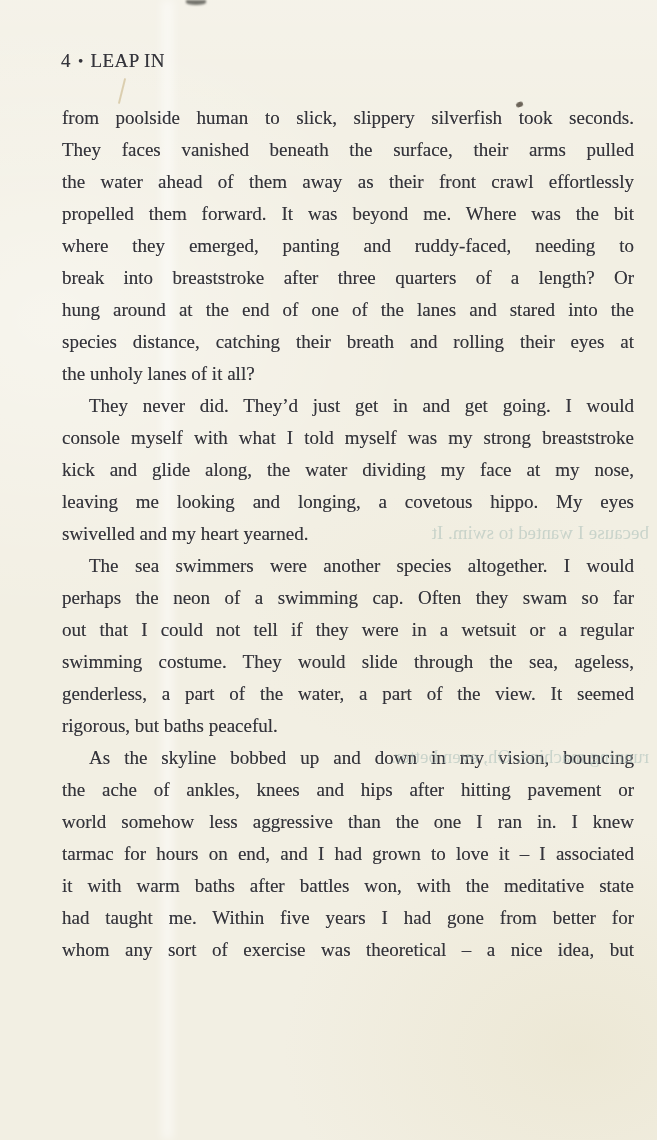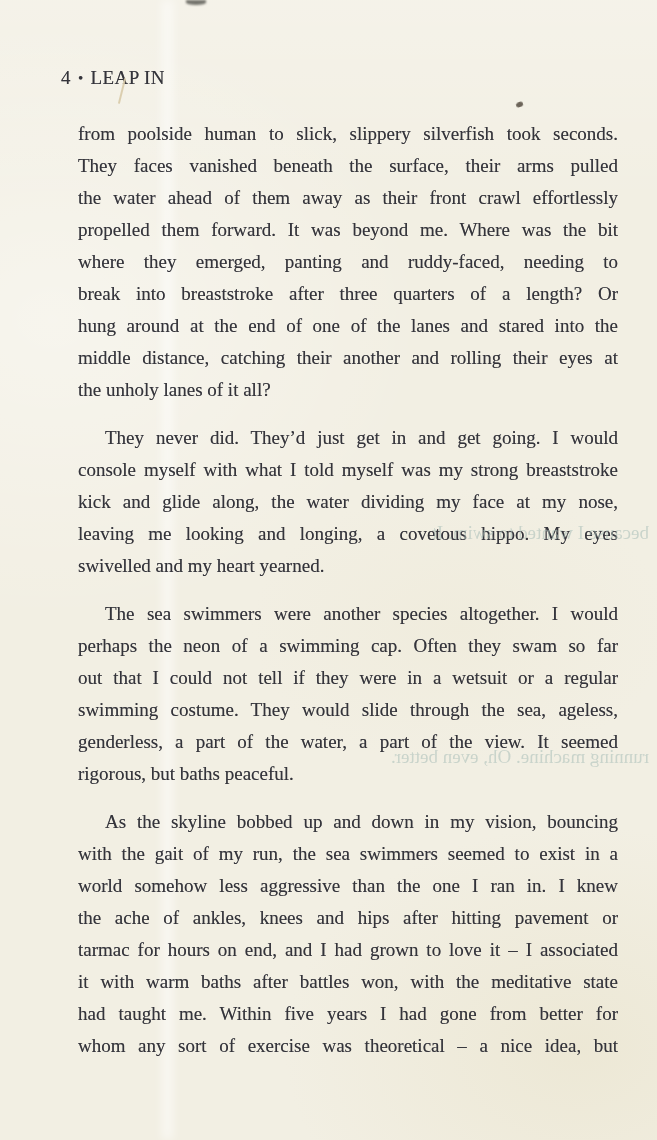--- a/index.html
+++ b/index.html
@@ -20,36 +20,36 @@
       linear-gradient(180deg, rgba(255,255,255,0.22), rgba(255,255,255,0) 18%);
     overflow: hidden;
   }
   
   .streak {
     position: absolute; left: 162px; top: 0; width: 11px; height: 100%;
     background: rgba(255,255,255,0.55);
     filter: blur(5px);
   }
   .running-header {
-    position: absolute; top: 67px; left: 61px;
+    position: absolute; top: 50px; left: 61px;
     font-size: 19px; color: #34343b;
     letter-spacing: 0.4px;
     text-shadow: 0 0 0.6px rgba(52,52,59,0.55);
     white-space: nowrap;
   }
   .running-header .bullet {
     font-size: 15px; margin: 0 7px; vertical-align: 1px;
   }
   .text-block {
     position: absolute; top: 102px; left: 62px; width: 572px;
     color: #34343b;
     font-size: 19px;
     text-shadow: 0 0 0.6px rgba(52,52,59,0.5);
   }
-  .paragraph { margin: 16px; }
+  .paragraph { margin: 0; }
   .line {
     height: 32px; line-height: 32px;
     text-align: justify; text-align-last: justify;
     text-justify: inter-word;
     white-space: normal;
   }
   .line.last { text-align-last: left; }
   .line.indent { text-indent: 27px; }
   
   .ghost {
@@ -95,43 +95,42 @@
 
   <div class="text-block">
       <div class="paragraph">
         <div class="line">from poolside human to slick, slippery silverfish took seconds.</div>
         <div class="line">They faces vanished beneath the surface, their arms pulled</div>
         <div class="line">the water ahead of them away as their front crawl effortlessly</div>
         <div class="line">propelled them forward. It was beyond me. Where was the bit</div>
         <div class="line">where they emerged, panting and ruddy-faced, needing to</div>
         <div class="line">break into breaststroke after three quarters of a length? Or</div>
         <div class="line">hung around at the end of one of the lanes and stared into the</div>
-        <div class="line">middle distance, catching their another and rolling their eyes at</div>
+        <div class="line">species distance, catching their breath and rolling their eyes at</div>
         <div class="line last">the unholy lanes of it all?</div>
       </div>
       <div class="paragraph">
         <div class="line indent">They never did. They’d just get in and get going. I would</div>
         <div class="line">console myself with what I told myself was my strong breaststroke</div>
         <div class="line">kick and glide along, the water dividing my face at my nose,</div>
         <div class="line">leaving me looking and longing, a covetous hippo. My eyes</div>
         <div class="line last">swivelled and my heart yearned.</div>
       </div>
       <div class="paragraph">
         <div class="line indent">The sea swimmers were another species altogether. I would</div>
         <div class="line">perhaps the neon of a swimming cap. Often they swam so far</div>
         <div class="line">out that I could not tell if they were in a wetsuit or a regular</div>
         <div class="line">swimming costume. They would slide through the sea, ageless,</div>
         <div class="line">genderless, a part of the water, a part of the view. It seemed</div>
         <div class="line last">rigorous, but baths peaceful.</div>
       </div>
       <div class="paragraph">
         <div class="line indent">As the skyline bobbed up and down in my vision, bouncing</div>
-        <div class="line">with the gait of my run, the sea swimmers seemed to exist in a</div>
+        <div class="line">the ache of ankles, knees and hips after hitting pavement or</div>
         <div class="line">world somehow less aggressive than the one I ran in. I knew</div>
-        <div class="line">the ache of ankles, knees and hips after hitting pavement or</div>
         <div class="line">tarmac for hours on end, and I had grown to love it – I associated</div>
         <div class="line">it with warm baths after battles won, with the meditative state</div>
         <div class="line">had taught me. Within five years I had gone from better for</div>
         <div class="line">whom any sort of exercise was theoretical – a nice idea, but</div>
       </div>
     </div>
 
   <div>
       <div class="ghost" style="top: 521px; right: 8px; width: 320px;">because I wanted to swim. It</div>
       <div class="ghost" style="top: 745px; right: 8px; width: 300px;">running machine. Oh, even better.</div>

